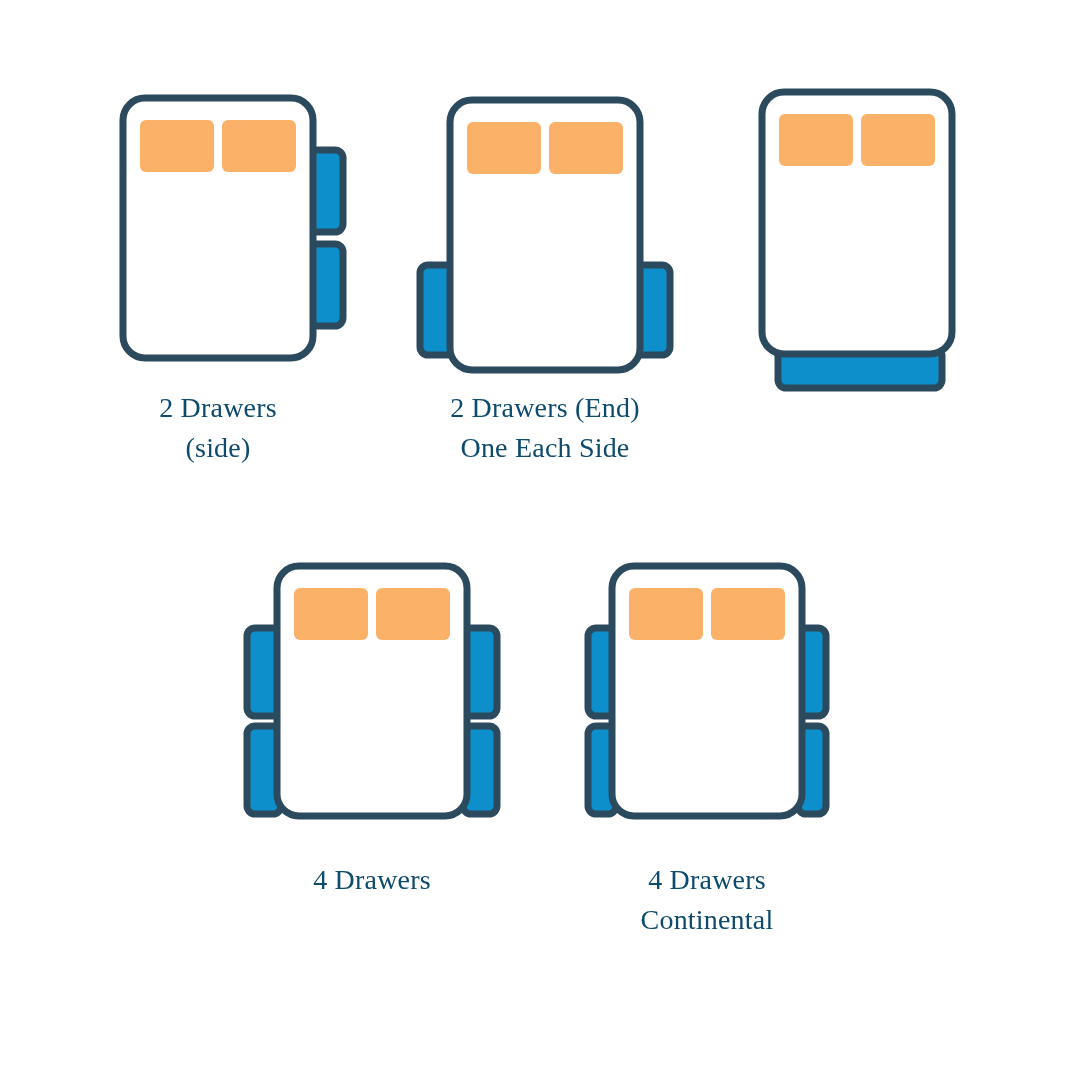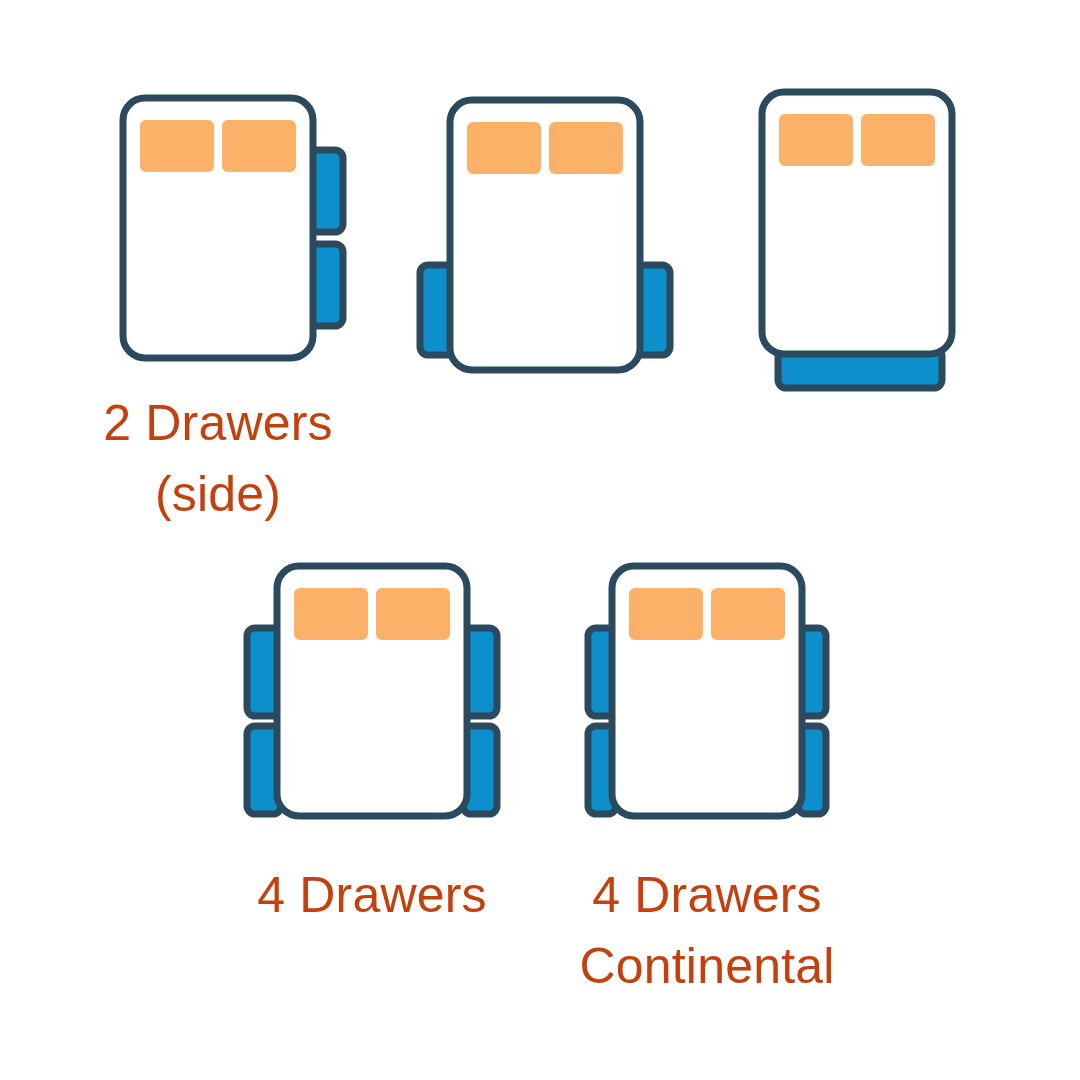--- a/index.html
+++ b/index.html
@@ -22,25 +22,26 @@
     position: absolute;
     display: flex;
     flex-direction: column;
     align-items: center;
   }
   .bed-figure {
     position: relative;
   }
   .bed-caption {
     text-align: center;
-    color: #c2410c;
-    font-size: 50px;
+    color: #0c4a6e;
+    font-size: 28px;
     line-height: 1.42;
     letter-spacing: 0.2px;
     white-space: pre-line;
+    font-family: Liberation Serif, serif;
   }
   svg { display: block; }
 </style>
 </head>
 <body>
 
 <div id="diagram">
     <div class="bed-cell" style="left: 83px; top: 58px;">
       <div class="bed-figure">
         <svg width="270" height="340" viewBox="0 0 270 340" xmlns="http://www.w3.org/2000/svg">
@@ -58,20 +59,22 @@
       <div class="bed-figure">
         <svg width="270" height="350" viewBox="0 0 270 350" xmlns="http://www.w3.org/2000/svg">
           <rect x="10" y="205" width="34" height="90" rx="8" ry="8" fill="#0D8FCB" stroke="#2C4A5E" stroke-width="7" stroke-linejoin="round"></rect>
           <rect x="226" y="205" width="34" height="90" rx="8" ry="8" fill="#0D8FCB" stroke="#2C4A5E" stroke-width="7" stroke-linejoin="round"></rect>
           <rect x="40" y="40" width="190" height="270" rx="22" ry="22" fill="#FFFFFF" stroke="#2C4A5E" stroke-width="7" stroke-linejoin="round"></rect>
           <rect x="57" y="62" width="74" height="52" rx="6" ry="6" fill="#FBB168"></rect>
           <rect x="139" y="62" width="74" height="52" rx="6" ry="6" fill="#FBB168"></rect>
         </svg>
       </div>
     </div>
+    <div class="bed-caption" style="position: absolute; width: 330px; left: 380px; top: 388px;">2 Drawers (End)
+One Each Side</div>
     <div class="bed-cell" style="left: 722px; top: 52px;">
       <div class="bed-figure">
         <svg width="270" height="342" viewBox="0 0 270 342" xmlns="http://www.w3.org/2000/svg">
           <rect x="56" y="296" width="164" height="40" rx="8" ry="8" fill="#0D8FCB" stroke="#2C4A5E" stroke-width="7" stroke-linejoin="round"></rect>
           <rect x="40" y="40" width="190" height="262" rx="22" ry="22" fill="#FFFFFF" stroke="#2C4A5E" stroke-width="7" stroke-linejoin="round"></rect>
           <rect x="57" y="62" width="74" height="52" rx="6" ry="6" fill="#FBB168"></rect>
           <rect x="139" y="62" width="74" height="52" rx="6" ry="6" fill="#FBB168"></rect>
         </svg>
       </div>
     </div>

